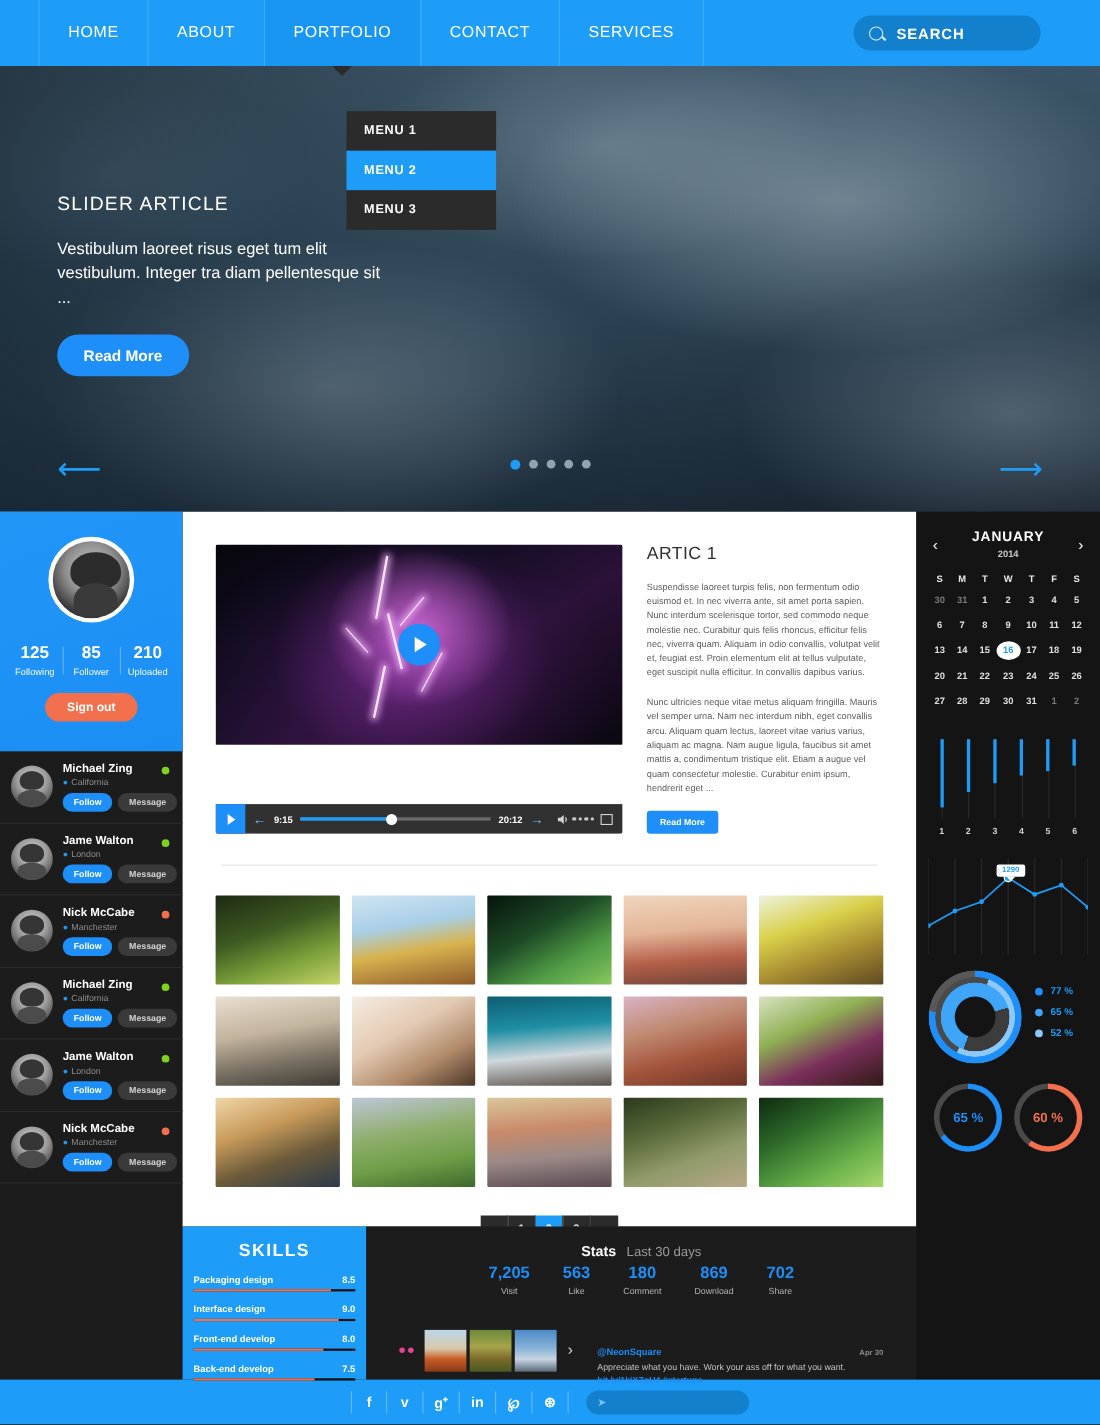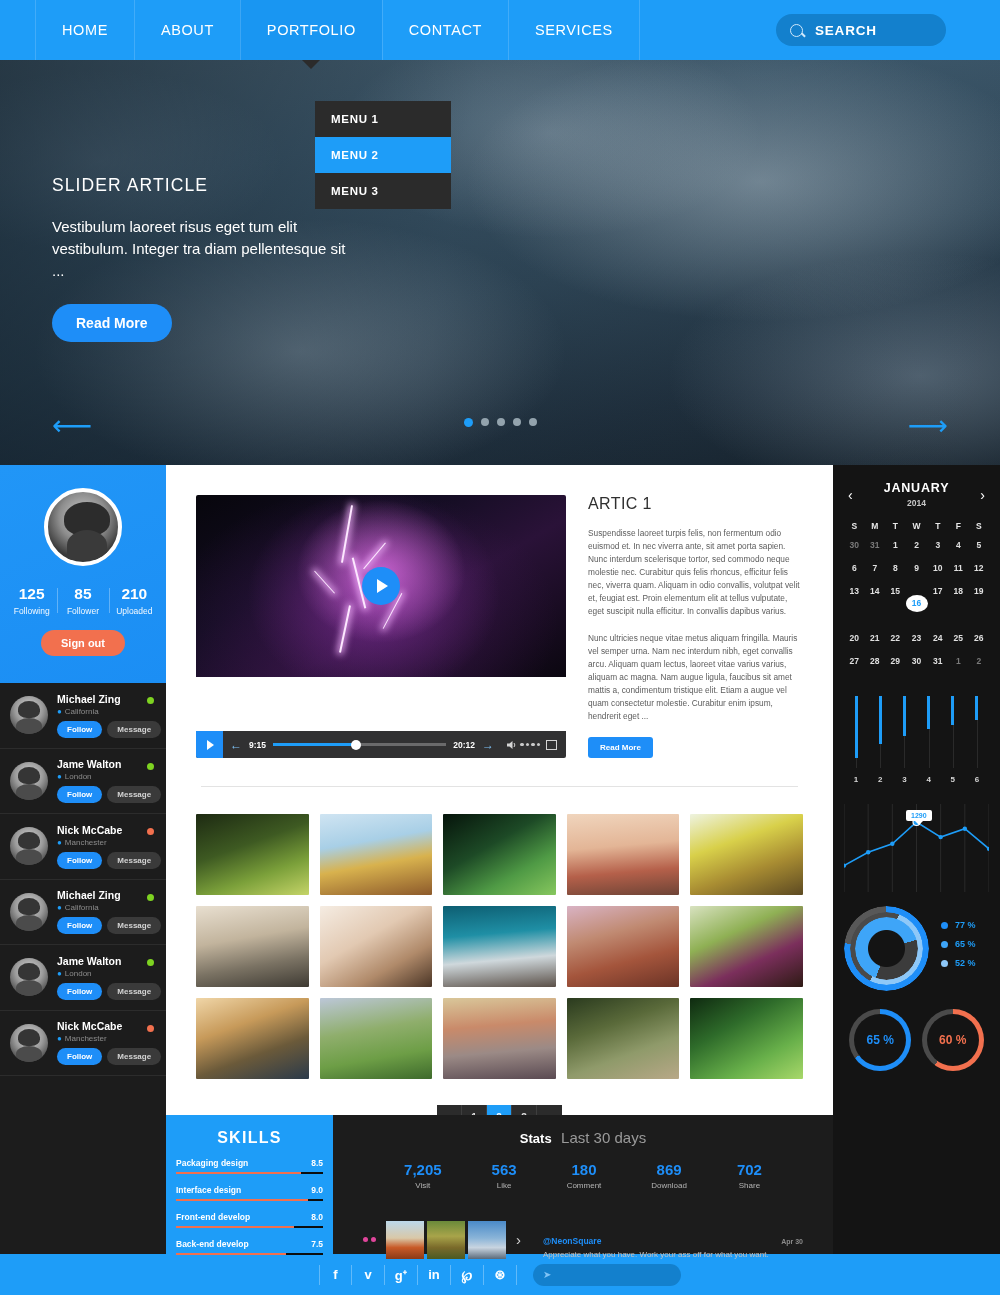--- a/index.html
+++ b/index.html
@@ -227,21 +227,21 @@
   .cal-month { color: #fff; font-size: 12.5px; font-weight: bold; letter-spacing: 0.8px; text-align: center; }
   .cal-year { color: #c8c8c8; font-size: 8.5px; font-weight: bold; margin-top: 3px; }
   .cal-grid { display: grid; grid-template-columns: repeat(7, 1fr); margin-top: 13px; row-gap: 6px; }
   .cal-dow { color: #e8e8e8; font-size: 8.5px; font-weight: bold; text-align: center; }
   .cal-day {
     color: #e0e0e0; font-size: 8.5px; font-weight: bold; text-align: center;
     height: 17px; line-height: 17px; cursor: pointer;
   }
   .cal-day.muted { color: #7a7a7a; }
   .cal-day.today {
-    background: #fff; color: #1e9df8; border-radius: 50%; width: 22px; margin: 12px auto;
+    background: #fff; color: #1e9df8; border-radius: 50%; width: 22px; margin: 0 auto;
   }
 
   .barchart { margin-top: 26px; height: 90px; position: relative; }
   .bc-cols { display: flex; height: 72px; align-items: flex-start; }
   .bc-col { flex: 1; display: flex; justify-content: center; position: relative; height: 72px; }
   .bc-grid { position: absolute; top: 0; bottom: 0; width: 1px; background: #2a2a2a; left: 50%; }
   .bc-bar { width: 3px; background: #1e9df8; position: absolute; top: 0; align-self: flex-start; }
   .bc-labels { display: flex; margin-top: 7px; }
   .bc-lbl { flex: 1; text-align: center; color: #d6d6d6; font-size: 8px; font-weight: bold; }
 
@@ -281,22 +281,22 @@
   .skill { margin-top: 11px; }
   .skill-top { display: flex; justify-content: space-between; align-items: baseline; }
   .skill-name { color: #fff; font-size: 8.5px; font-weight: bold; }
   .skill-val { color: #fff; font-size: 8.5px; font-weight: bold; }
   .skill-bar { height: 2px; background: #0d0d0d; margin-top: 4px; position: relative; }
   .skill-fill { position: absolute; left: 0; top: 0; bottom: 0; background: #f2704e; }
 
   .stats-box { flex: 1; background: #1c1c1c; padding: 14px 0 0 0; }
   .stats-head { text-align: center; }
   .stats-h1 { color: #fff; font-size: 13px; font-weight: bold; display: inline; }
-  .stats-h2 { color: #9a9a9a; font-size: 15px; display: inline; margin-left: 5px; margin-top: 24px; }
-  .stat-nums { display: flex; justify-content: center; gap: 50px; margin-top: 14px; }
+  .stats-h2 { color: #9a9a9a; font-size: 12px; display: inline; margin-left: 5px; margin-top: 24px; }
+  .stat-nums { display: flex; justify-content: center; gap: 30px; margin-top: 2px; }
   .sn { text-align: center; }
   .sn-v { color: #1e8ef8; font-size: 15px; font-weight: bold; }
   .sn-l { color: #b4b4b4; font-size: 8px; margin-top: 3px; }
   .tweet-row { display: flex; align-items: center; margin-top: 18px; padding: 0 30px; gap: 10px; }
   .tw-dots { display: flex; gap: 3px; }
   .tw-dot { width: 5px; height: 5px; border-radius: 50%; background: #e0459b; }
   .tw-thumbs { display: flex; gap: 3px; }
   .tw-thumb { width: 38px; height: 38px; }
   .tw-next { color: #d4d4d4; font-size: 15px; cursor: pointer; }
   .tw-body { margin-left: 12px; flex: 1; }

